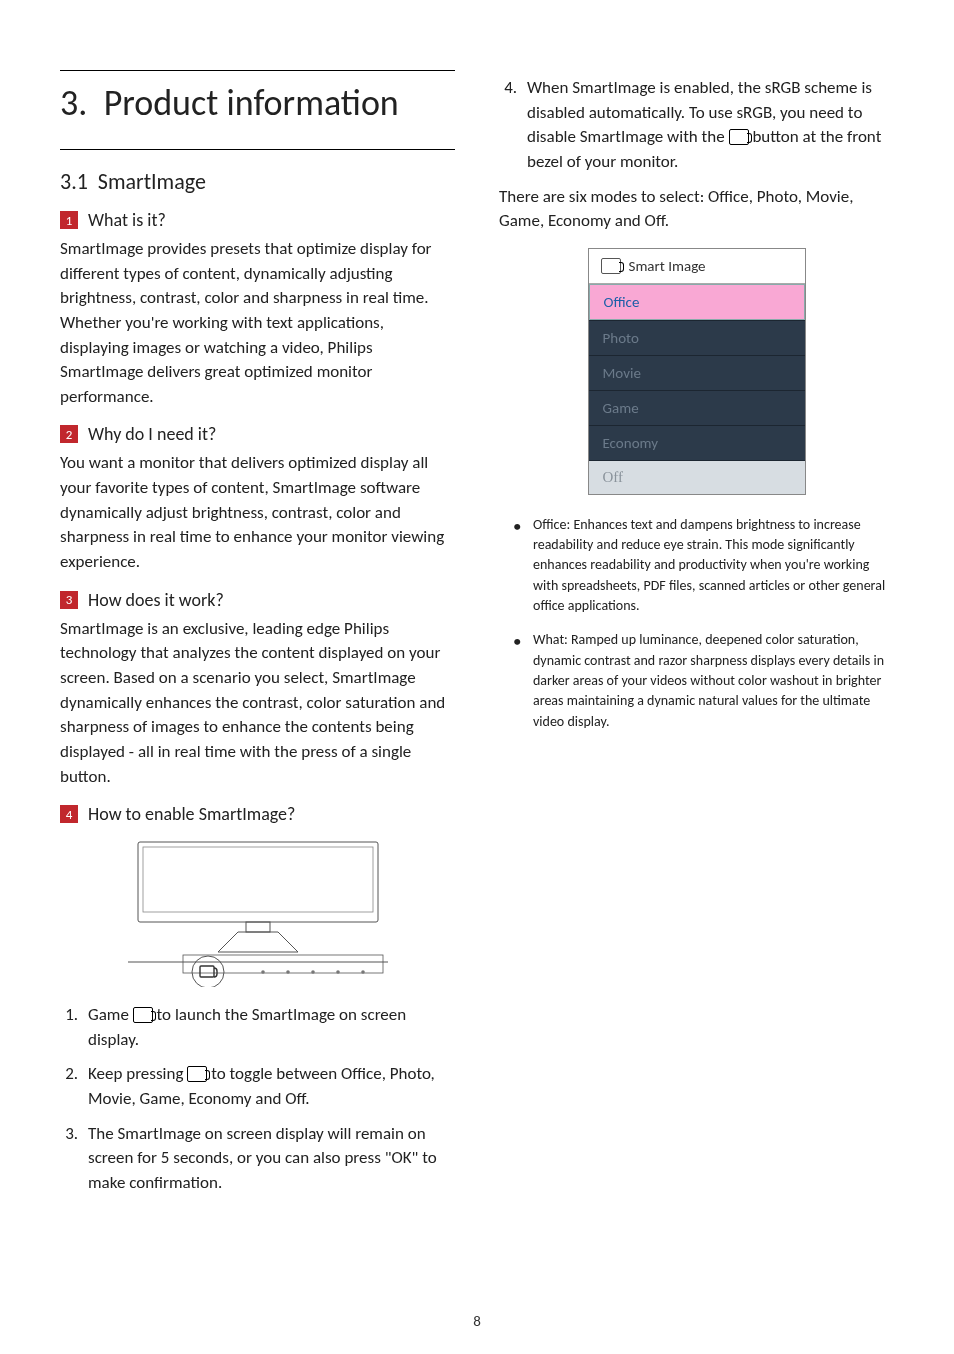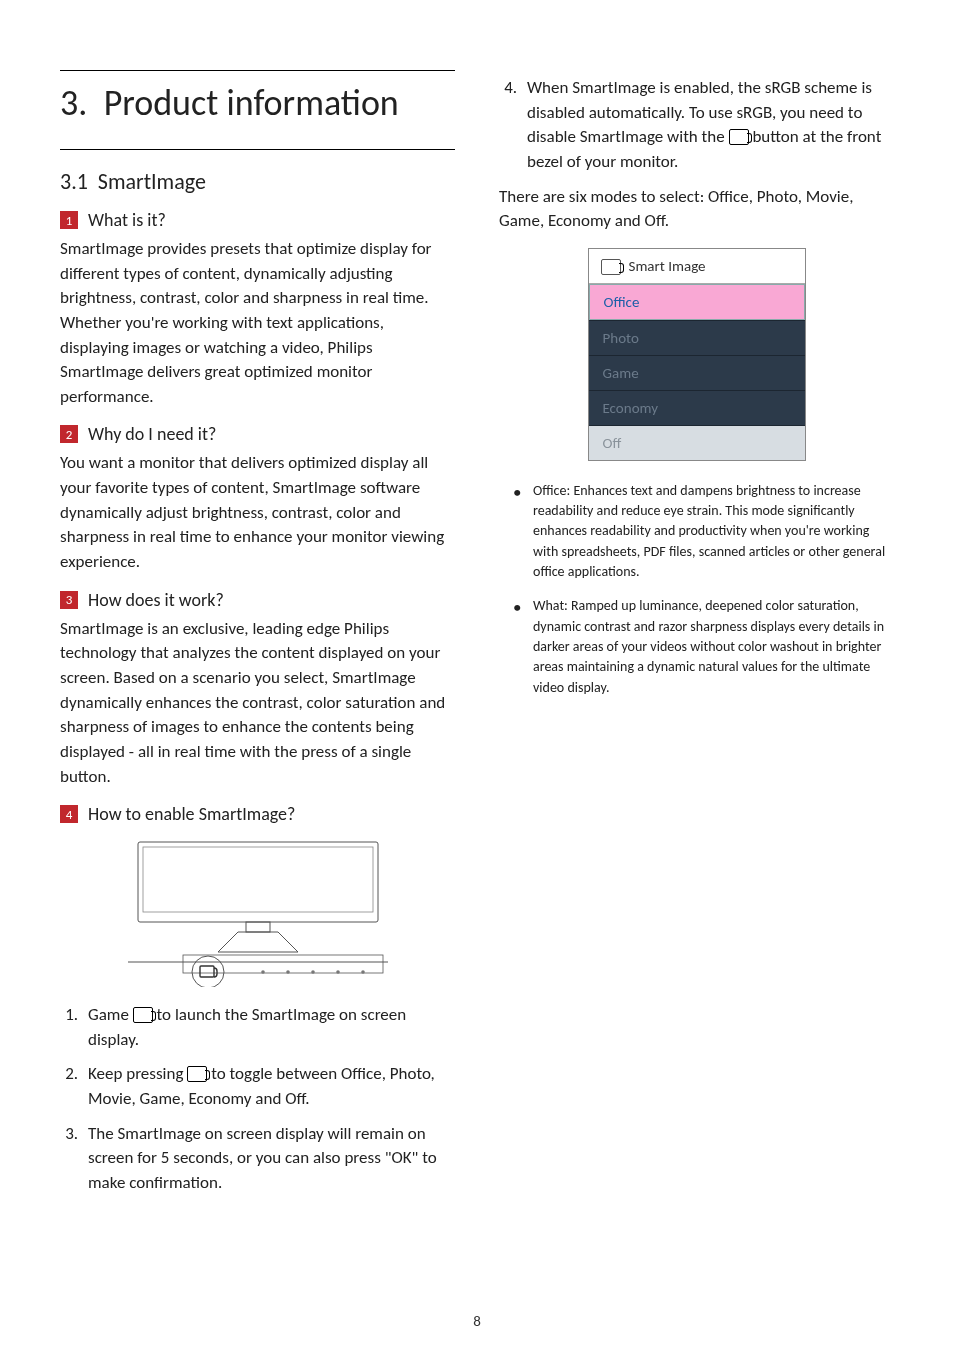--- a/index.html
+++ b/index.html
@@ -138,37 +138,38 @@
   .osd-wrap { display:flex; justify-content:center; margin: 14px 0 20px 0; }
   .osd {
     width: 216px;
     border: 1px solid #888;
     font-size: 15px;
   }
   .osd-head {
     background: #fff;
     color: #333;
     padding: 8px 12px;
-    display:flex; align-items:flex-end; gap:8px;
+    display:flex; align-items:center; gap:8px;
     border-bottom: 1px solid #aaa;
   }
   .osd-item {
     padding: 8px 14px;
     background: #2c3a4a;
     color: #6b7a8a;
     border-top: 1px solid #1c2631;
   }
   .osd-item.selected {
     background: #f9a8d4;
     color: #1d5fa8;
     border: 1px solid #8aa;
   }
   .osd-item.off {
     background: #d7dde2;
     color: #8a939b;
+    font-family: Liberation Serif, serif;
   }
 
   .page-num {
     position: absolute;
     bottom: 24px;
     left: 0; right: 0;
     text-align: center;
     font-size: 15px;
     color: #333;
   }
@@ -263,20 +264,21 @@
       <p>There are six modes to select: Office, Photo, Movie, Game, Economy and Off.</p>
 
       <div class="osd-wrap">
         <div class="osd">
           <div class="osd-head">
             <span class="si-icon light"></span>
             <span>Smart Image</span>
           </div>
           <div class="osd-item selected">Office</div>
           <div class="osd-item">Photo</div>
+          <div class="osd-item">Movie</div>
           <div class="osd-item">Game</div>
           <div class="osd-item">Economy</div>
           <div class="osd-item off">Off</div>
         </div>
       </div>
 
       <ul class="bullets">
         <li>
           <span class="b-label">Office:</span><span> Enhances text and dampens brightness to increase readability and reduce eye strain. This mode significantly enhances readability and productivity when you're working with spreadsheets, PDF files, scanned articles or other general office applications.</span>
         </li>

